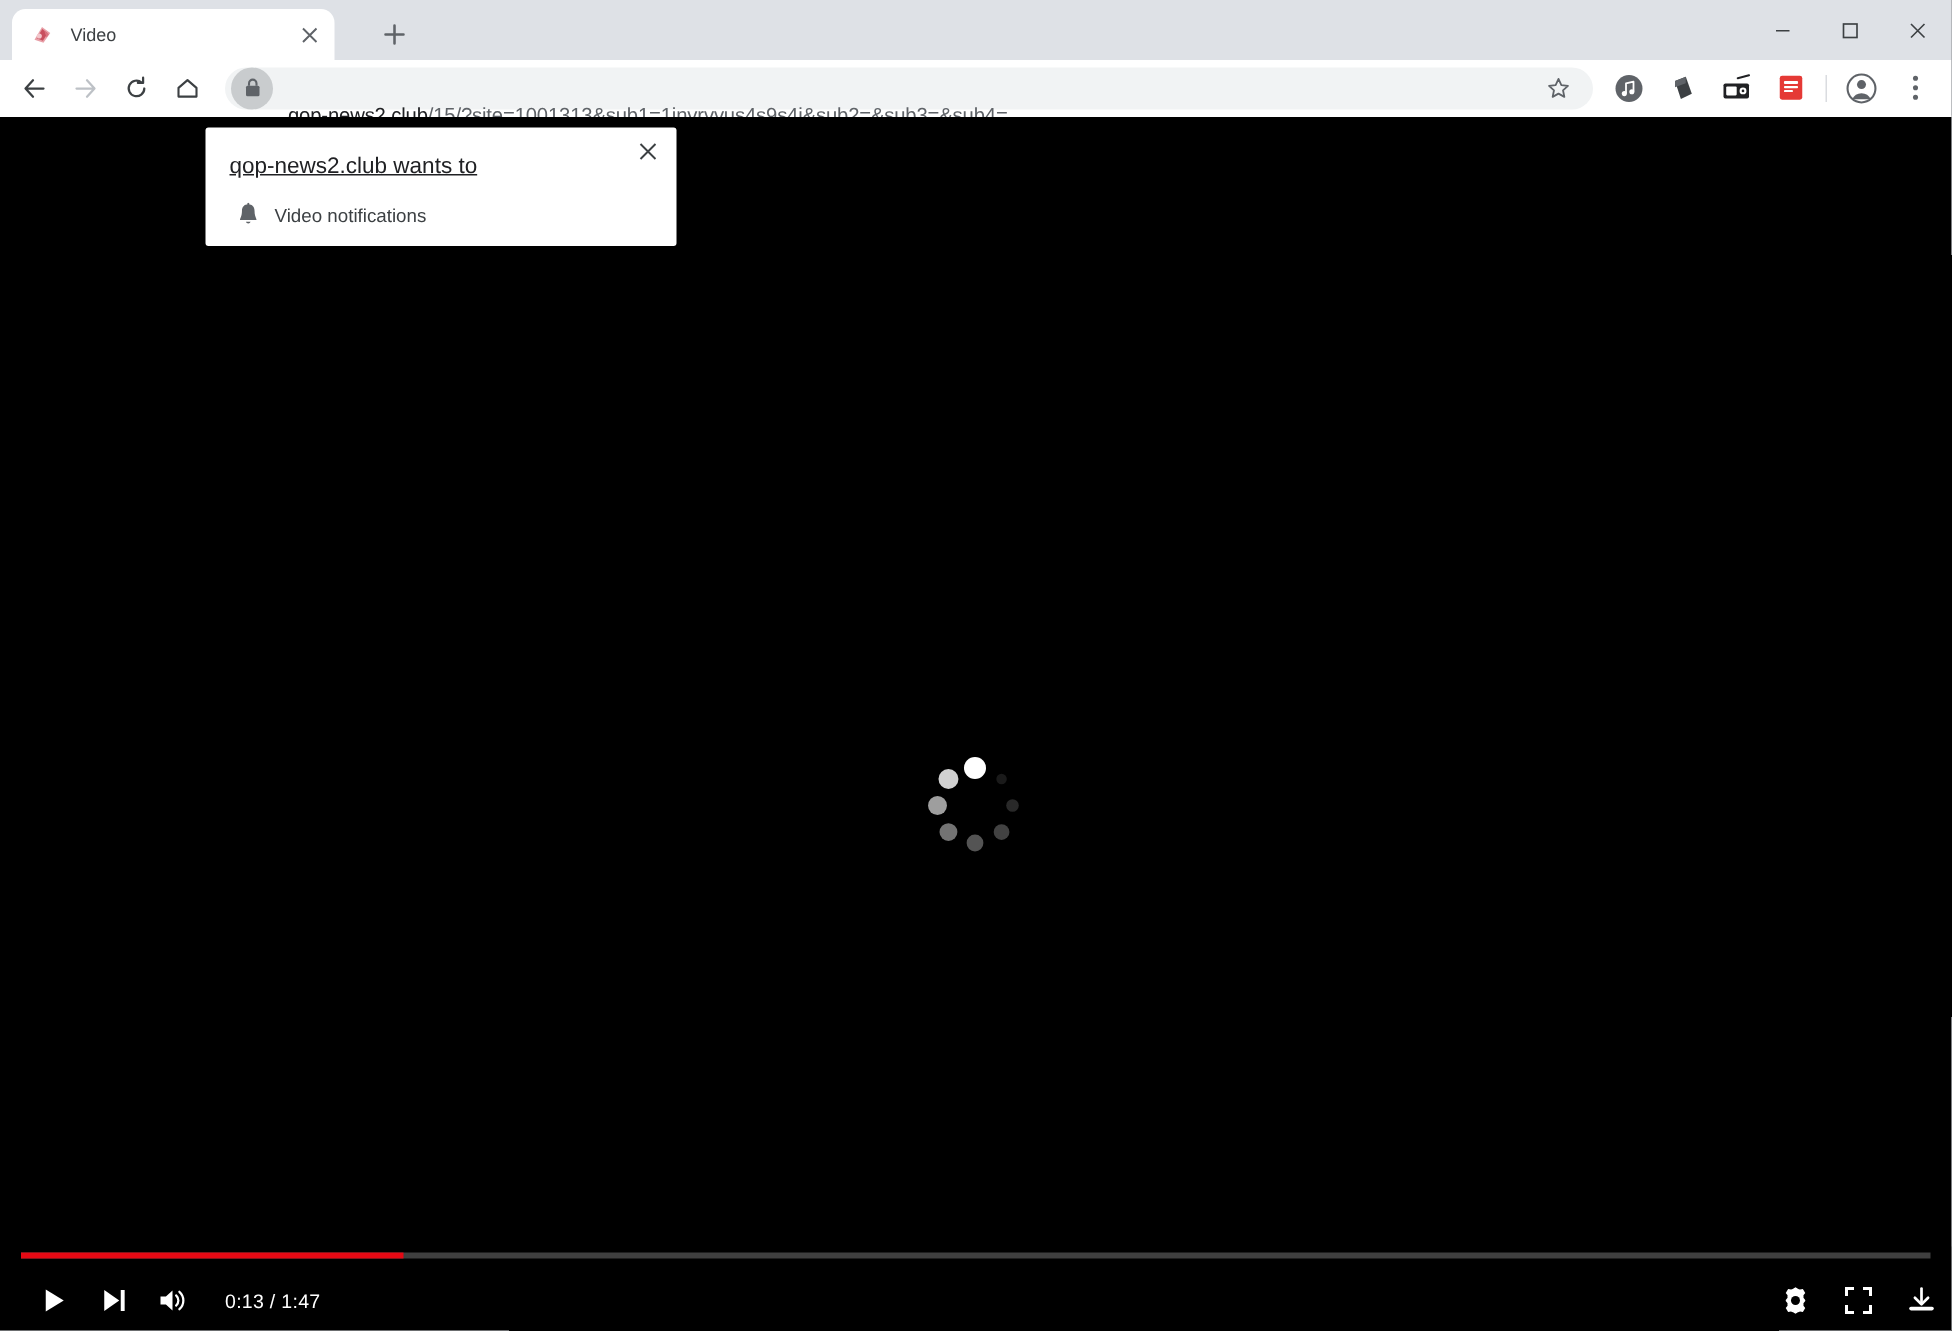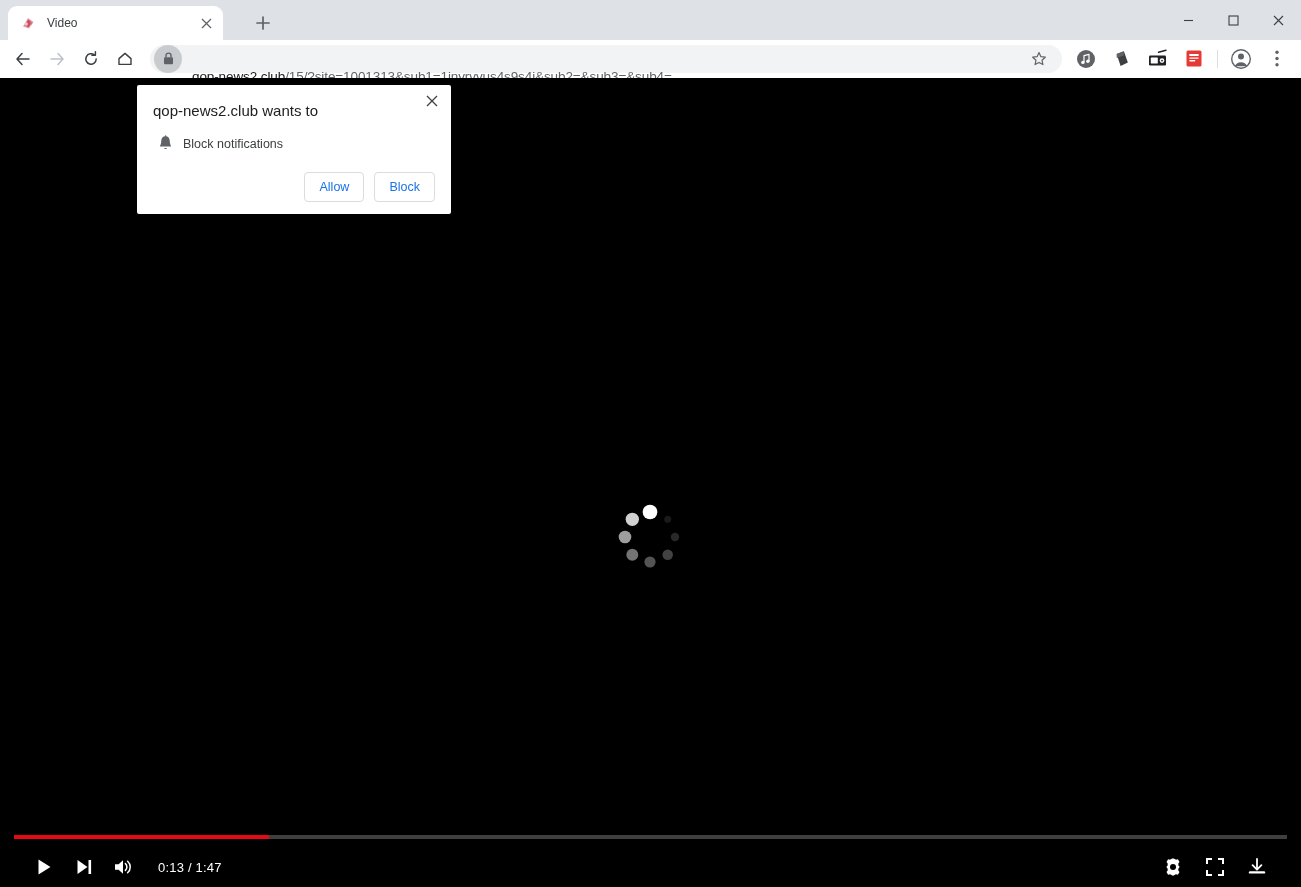--- a/index.html
+++ b/index.html
@@ -166,20 +166,21 @@
     right: 8px; top: 5px;
     width: 22px; height: 22px;
     display: flex; align-items: center; justify-content: center;
     color: #3c4043;
   }
   .perm-title {
     font-size: 15px;
     color: #202124;
     padding-right: 24px;
     line-height: 20px;
+    text-decoration: underline;
   }
   .perm-row {
     display: flex; align-items: center;
     margin-top: 14px;
   }
   .perm-bell {
     width: 24px; flex: 0 0 24px;
     display: flex; align-items: center; justify-content: center;
     margin-right: 6px;
   }
@@ -217,24 +218,24 @@
     height: 4px;
     background: #3f3f3f;
   }
   .progress-fill {
     position: absolute; left: 0; top: 0;
     height: 100%;
     background: #e50914;
   }
   .vbar {
     position: absolute;
-    left: 0; right: 0; top: 16px;
+    left: 16px; right: 0; top: 16px;
     height: 40px;
     display: flex; align-items: center;
-    padding: 0 24px;
+    padding: 0 0;
   }
   .vbtn {
     width: 40px; height: 40px;
     display: flex; align-items: center; justify-content: center;
     color: #ffffff;
     flex: 0 0 40px;
   }
   .vtime {
     color: #ffffff;
     font-size: 13px;
@@ -411,25 +412,21 @@
     </span>
     <div class="perm-title">qop-news2.club wants to</div>
     <div class="perm-row">
       <span class="perm-bell">
         <svg width="15" height="17" viewBox="0 0 15 17">
           <path d="M7.5 1.2 C4.8 1.2 3.3 3.1 3.3 5.6 C3.3 9.2 2 10.4 2 11.6 H13 C13 10.4 11.7 9.2 11.7 5.6 C11.7 3.1 10.2 1.2 7.5 1.2 Z" fill="#5f6368"></path>
           <path d="M5.9 12.9 A1.7 1.7 0 0 0 9.1 12.9 Z" fill="#5f6368"></path>
           <rect x="6.9" y="0.2" width="1.3" height="1.8" rx="0.6" fill="#5f6368"></rect>
         </svg>
       </span>
-      <span class="perm-label">Block notifications</span>
-    </div>
-    <div class="perm-actions">
-      <button class="perm-btn">Allow</button>
-      <button class="perm-btn">Block</button>
+      <span class="perm-label">Video notifications</span>
     </div>
   </div>
 
   <div class="vcontrols">
 
     <div class="progress-track" style="background: rgb(63, 63, 63);">
       <div class="progress-fill" style="width: 20%; background: rgb(229, 9, 20);"></div>
     </div>
 
     <div class="vbar">

